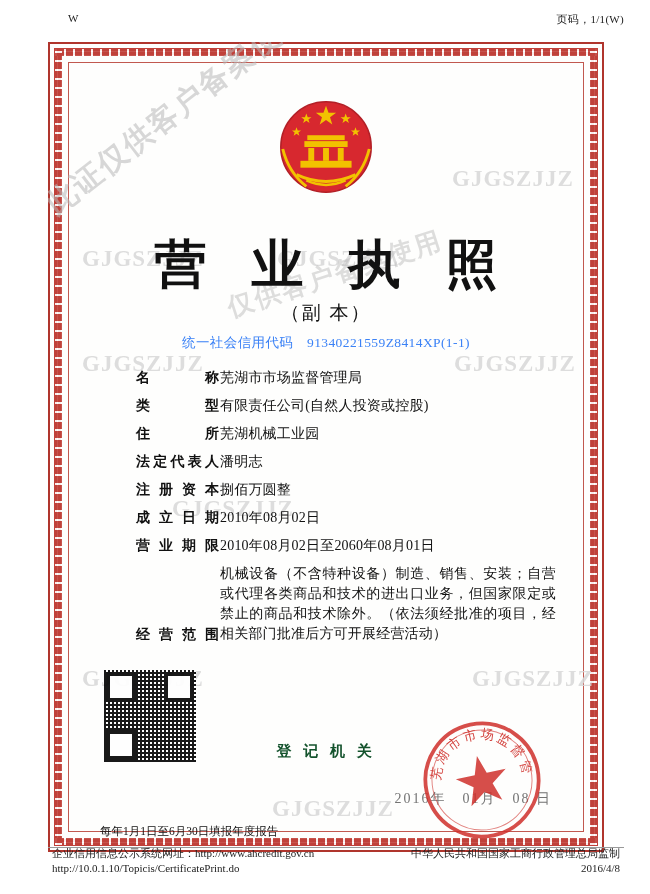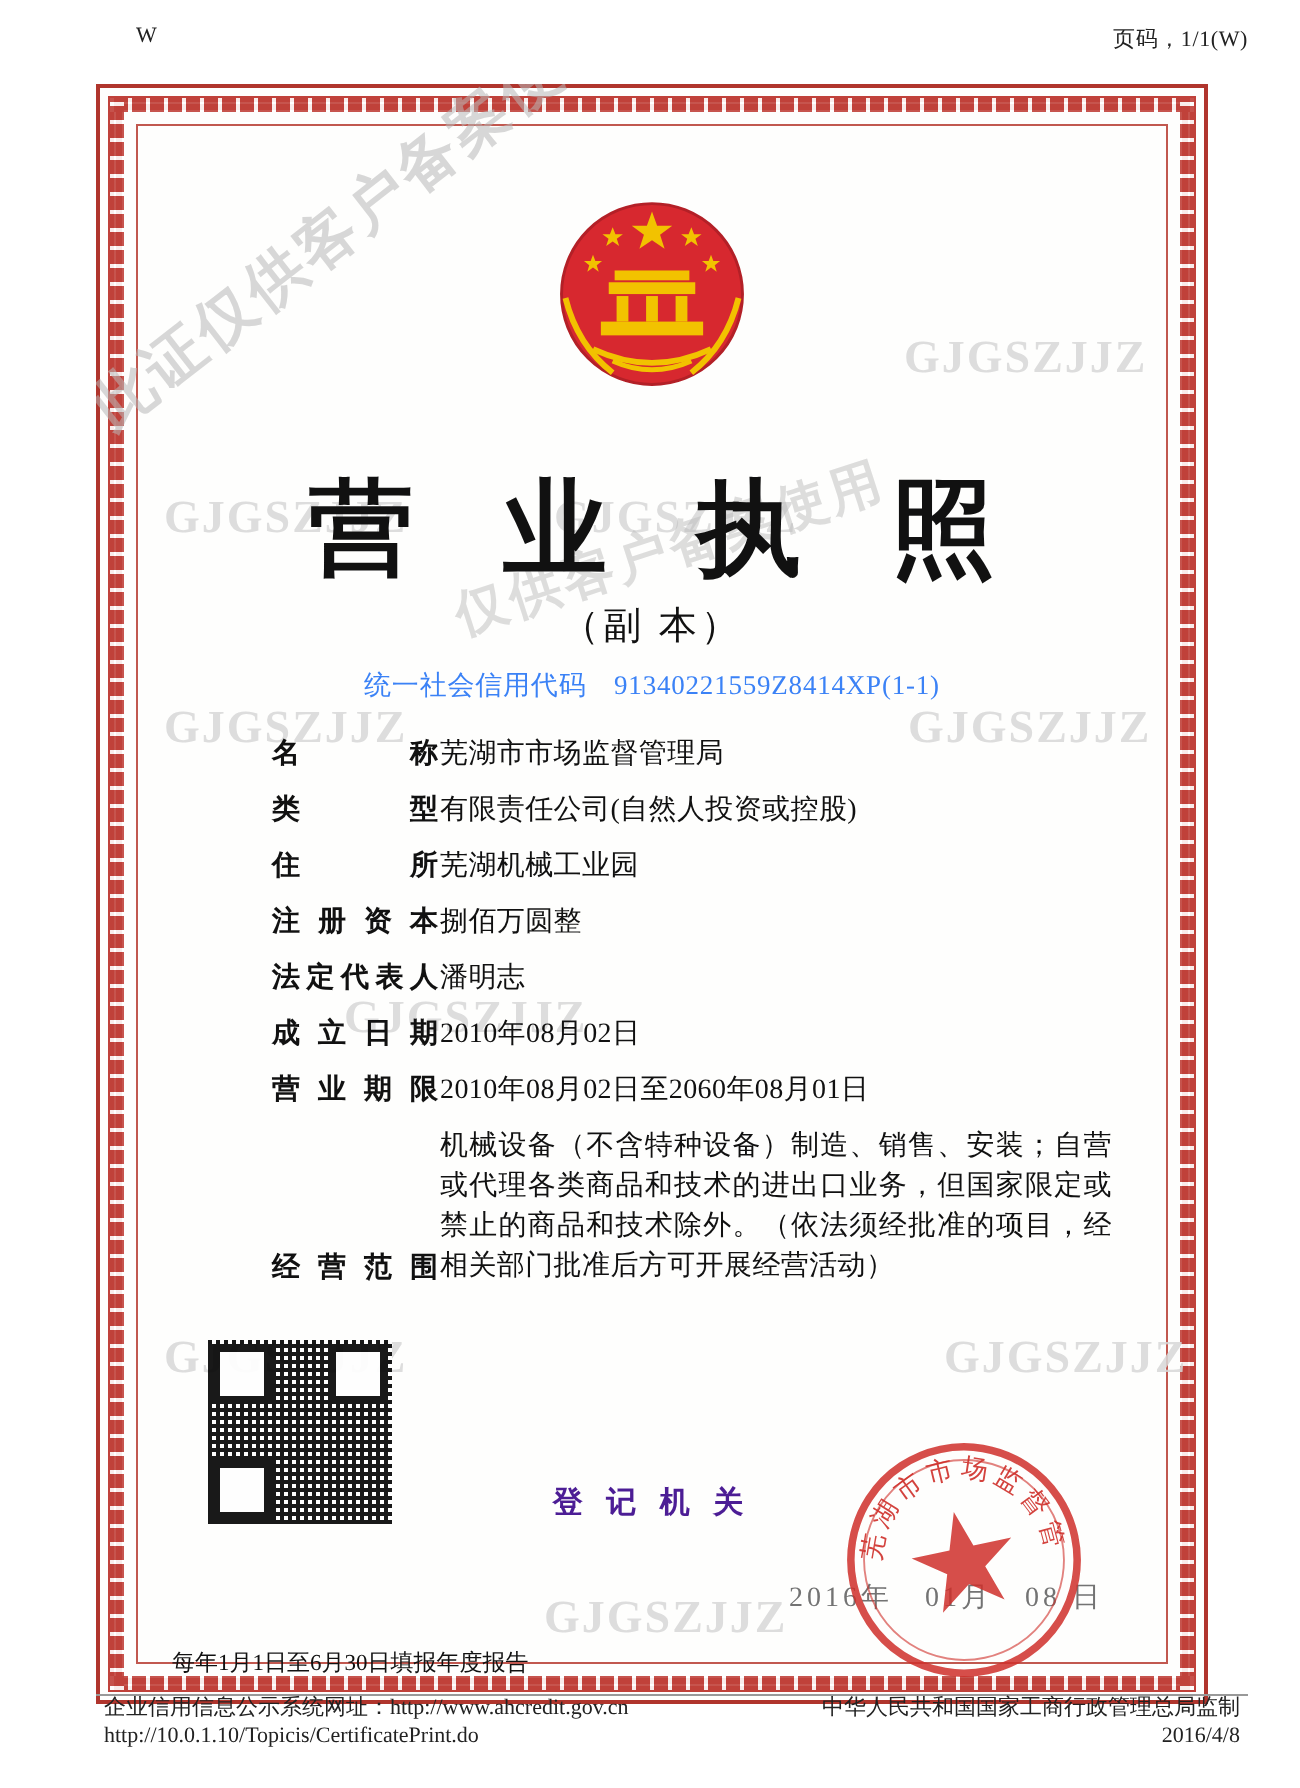--- a/index.html
+++ b/index.html
@@ -261,21 +261,21 @@
   }
 
   
   .registry {
     position: absolute;
     left: 0; right: 0;
     top: 700px;
     text-align: center;
     font-size: 15px;
     letter-spacing: 4px;
-    color: #4c1d95;
+    color: #14532d;
     font-weight: bold;
   }
   .date-line {
     position: absolute;
     right: 52px;
     top: 748px;
     font-size: 14px;
     color: #737373;
     letter-spacing: 2px;
   }
@@ -292,21 +292,21 @@
   .sheet-footer {
     position: absolute;
     left: 34px;
     right: 34px;
     bottom: 28px;
     font-size: 11.5px;
     color: #111;
   }
   .sheet-footer .annual {
     position: absolute;
-    left: 4px;
+    left: 18px;
     top: 0;
     white-space: nowrap;
   }
 
   
   .page-bottom {
     position: absolute;
     left: 0; right: 0;
     bottom: 4px;
     height: 44px;
@@ -409,26 +409,26 @@
     </div>
     <div class="row">
       <div class="lbl">类　型</div>
       <div class="val">有限责任公司(自然人投资或控股)</div>
     </div>
     <div class="row">
       <div class="lbl">住　所</div>
       <div class="val">芜湖机械工业园</div>
     </div>
     <div class="row">
+      <div class="lbl">法定代表人</div>
+      <div class="val">潘明志</div>
+    </div>
+    <div class="row">
       <div class="lbl">注册资本</div>
       <div class="val">捌佰万圆整</div>
-    </div>
-    <div class="row">
-      <div class="lbl">法定代表人</div>
-      <div class="val">潘明志</div>
     </div>
     <div class="row">
       <div class="lbl">成立日期</div>
       <div class="val">2010年08月02日</div>
     </div>
     <div class="row">
       <div class="lbl">营业期限</div>
       <div class="val">2010年08月02日至2060年08月01日</div>
     </div>
     <div class="row scope">

